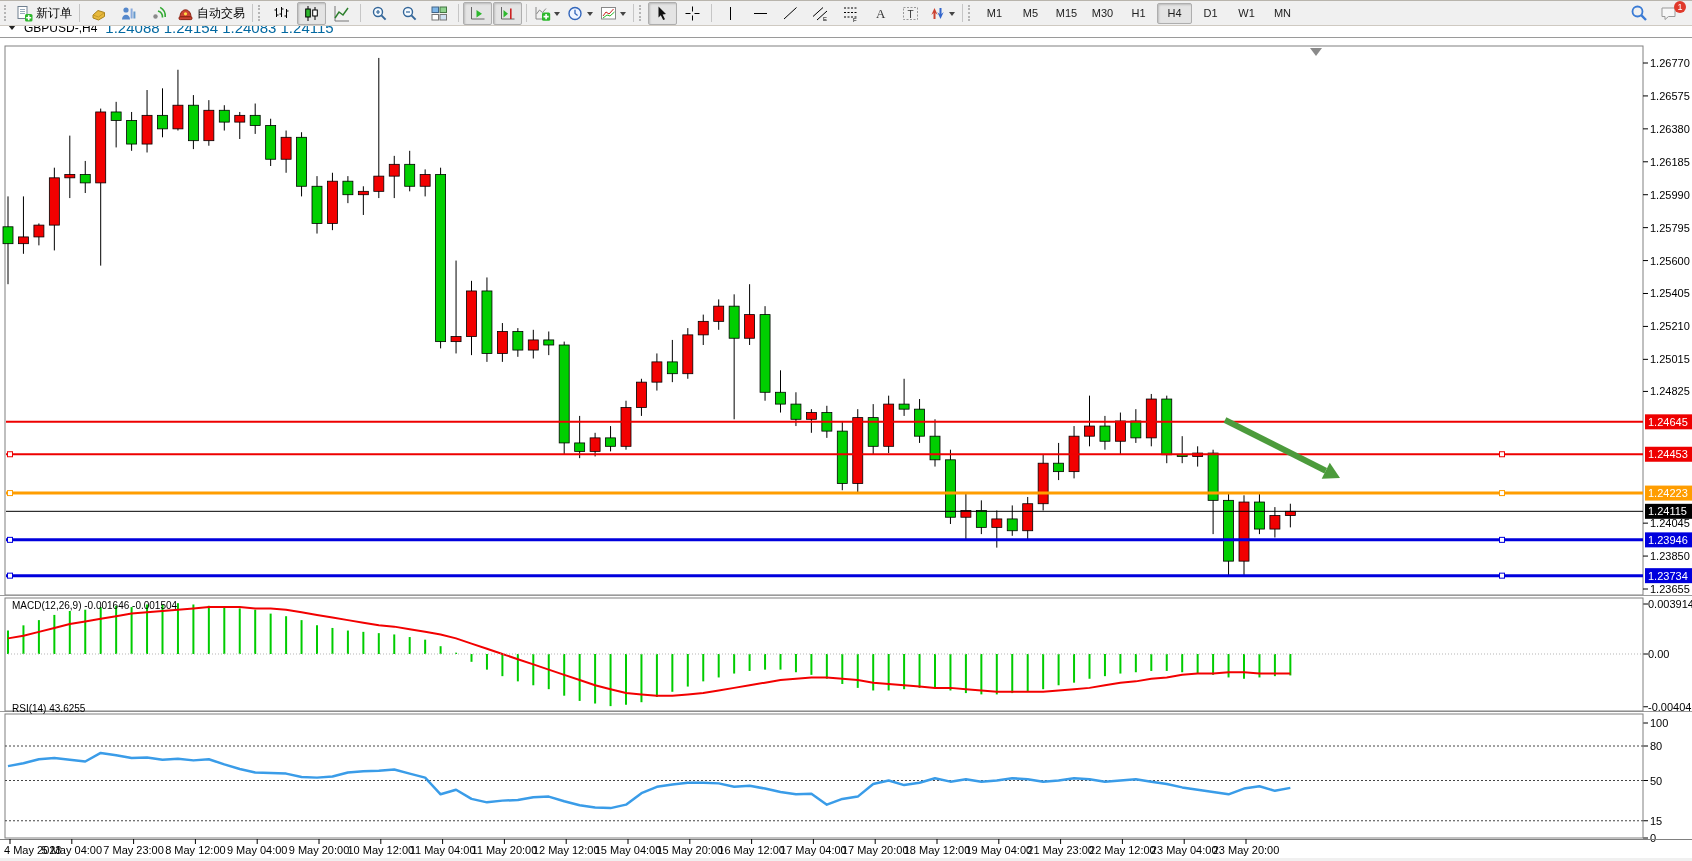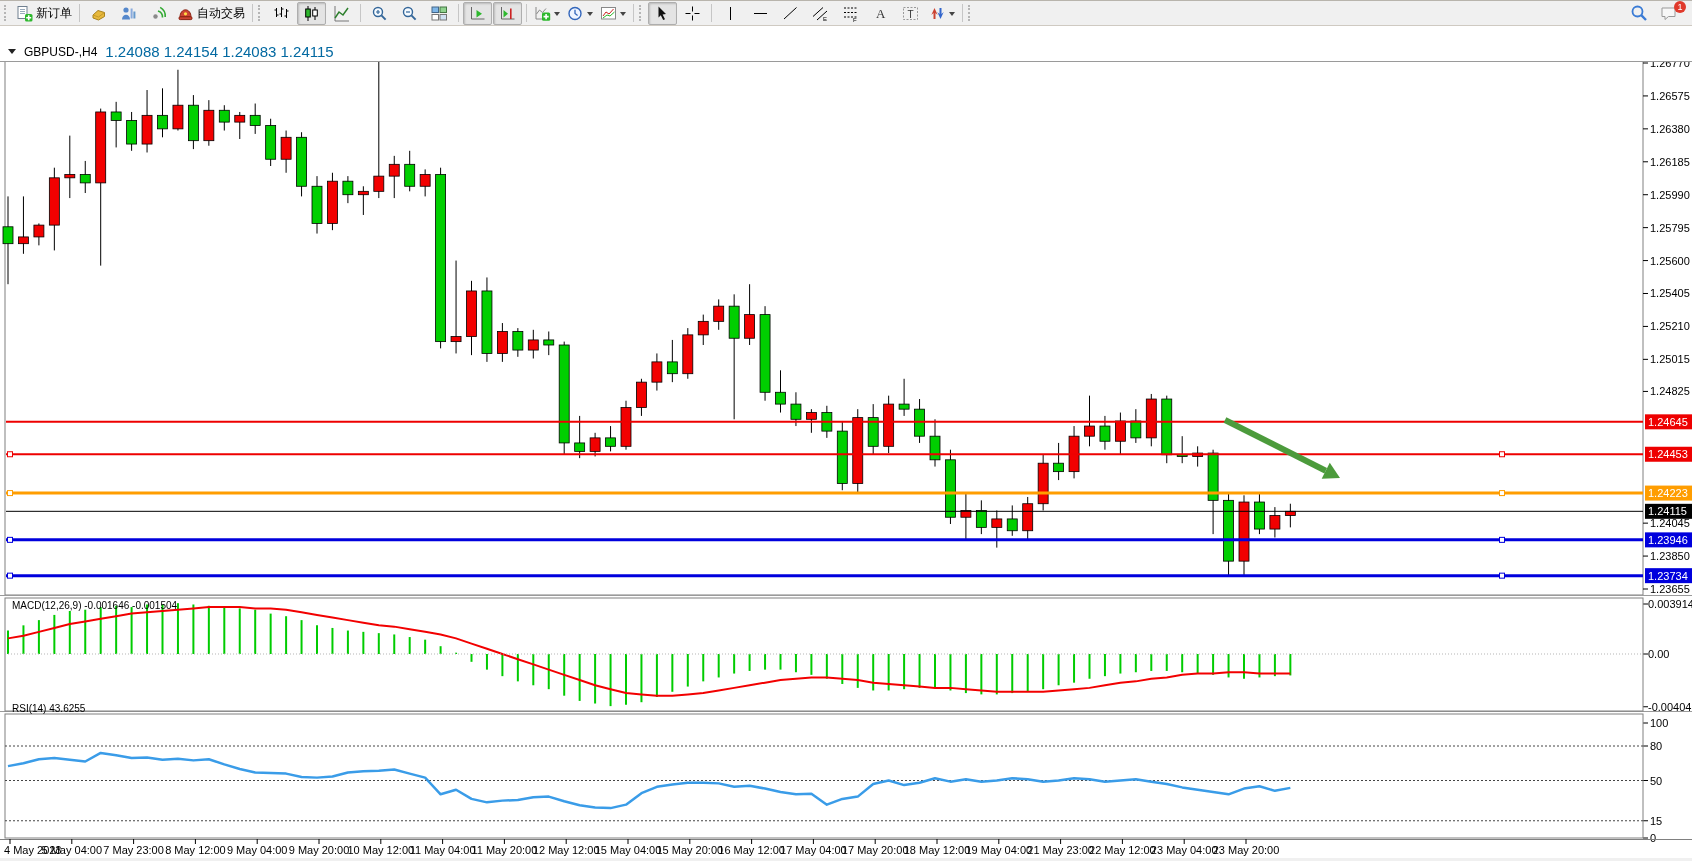--- a/index.html
+++ b/index.html
@@ -16,21 +16,21 @@
   .sep{width:1px;height:18px;background:#c6c6c6;margin:0 3px;}
   .grip{width:3px;height:16px;border-left:2px dotted #b5b5b5;margin:0 3px 0 1px;}
   .label-cn{font-size:12px;color:#000;white-space:nowrap;}
   .tf{font-size:11px;color:#222;padding:0 5px;height:19px;}
   .caret{width:0;height:0;border:3px solid transparent;border-top:4px solid #444;margin-top:4px;}
   .spacer{flex:1;}
   .chatwrap{position:relative;}
   .chatbadge{position:absolute;top:-2px;right:-4px;background:#e0392b;color:#fff;font-size:9px;
              width:12px;height:12px;border-radius:50%;display:flex;align-items:center;justify-content:center;}
   
-  .titlebar{position:absolute;top:41px;left:0;width:1692px;height:20px;background:#ffffff;
+  .titlebar{position:absolute;top:17px;left:0;width:1692px;height:20px;background:#ffffff;
             border-bottom:1px solid #9a9a9a;display:flex;align-items:center;gap:8px;
             padding-left:8px;box-sizing:border-box;z-index:4;}
   .wintri{width:0;height:0;border:4px solid transparent;border-top:5px solid #222;margin-top:4px;}
   .symtext{font-size:12px;color:#000;}
   .quotetext{font-size:15px;color:#0369a1;}
   
   .panel-label{position:absolute;left:12px;font-size:10px;color:#000;z-index:3;white-space:nowrap;}
   #chart-svg{position:absolute;top:0;left:0;}
 </style>
 </head>
@@ -217,20 +217,31 @@
     </span>
     <span class="tbtn">
       <svg width="17" height="17">
           <path d="M4.5 14V8l-2.2 2 3.2-7 3.2 7-2.2-2v6z" fill="#cc4433"></path>
           <path d="M12.5 3v6l2.2-2-3.2 7-3.2-7 2.2 2V3z" fill="#3366cc"></path>
         </svg>
       <span class="caret"></span>
     </span>
     <span class="sep"></span>
     <span class="grip"></span>
+    <span id="tf-wrap" style="display:inline-flex;gap:1px;">
+        <span class="tbtn tf">M1</span>
+        <span class="tbtn tf">M5</span>
+        <span class="tbtn tf">M15</span>
+        <span class="tbtn tf">M30</span>
+        <span class="tbtn tf">H1</span>
+        <span class="tbtn tf pressed">H4</span>
+        <span class="tbtn tf">D1</span>
+        <span class="tbtn tf">W1</span>
+        <span class="tbtn tf">MN</span>
+      </span>
     <span class="spacer"></span>
     <span class="tbtn">
       <svg width="18" height="18">
           <circle cx="7.5" cy="7.5" r="5" fill="none" stroke="#3a7bd5" stroke-width="1.8"></circle>
           <line x1="11.2" y1="11.2" x2="16" y2="16" stroke="#3a7bd5" stroke-width="2.4"></line>
         </svg>
     </span>
     <span class="tbtn chatwrap" style="margin-right:6px;">
       <svg width="18" height="18">
           <path d="M2 4h13v8.5H8.5l-3.5 3v-3H2z" fill="#f7f7f7" stroke="#999"></path>

